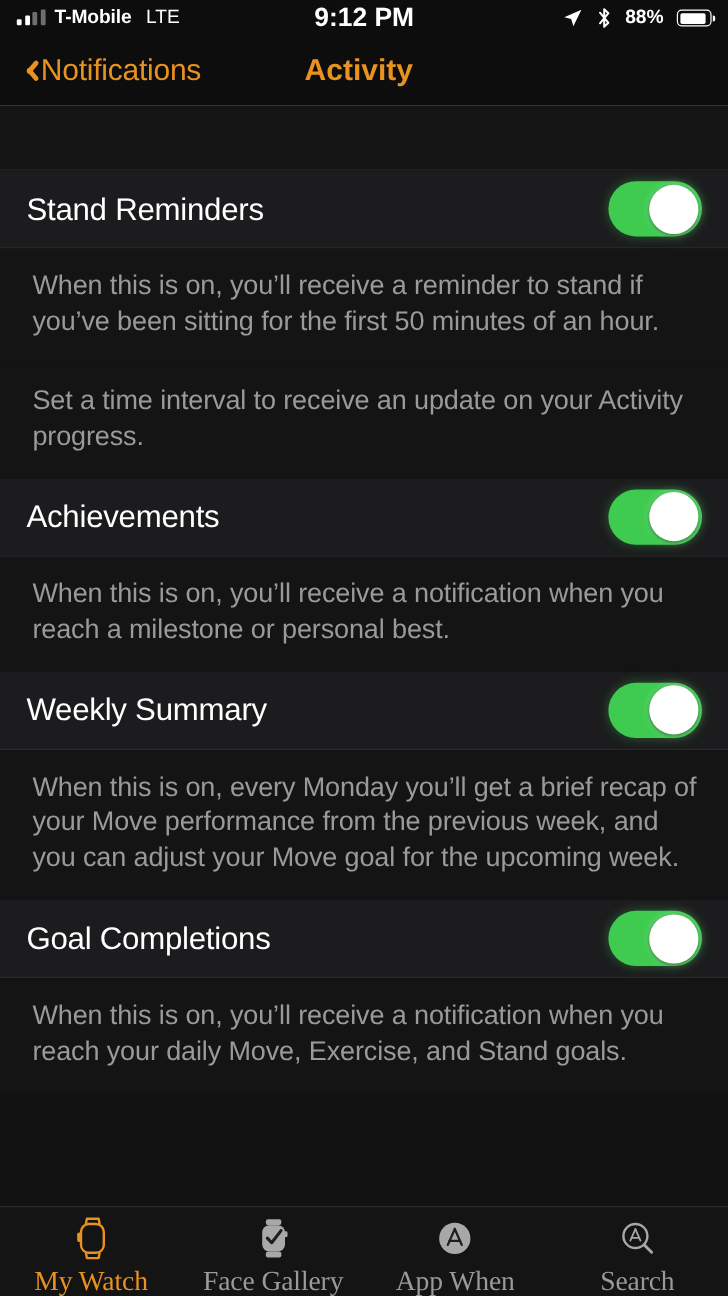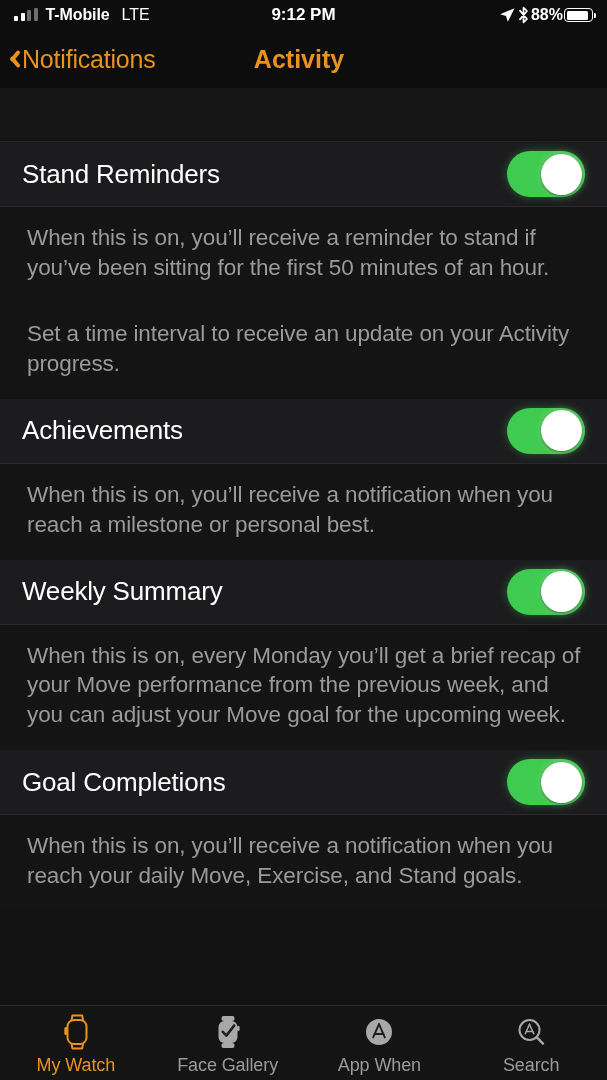--- a/index.html
+++ b/index.html
@@ -22,38 +22,38 @@
   .bars { display:flex; align-items:flex-end; gap:2.5px; height:12px; }
   .bars i { display:block; width:4px; border-radius:1px; background:#fff; }
   .bars i:nth-child(1){ height:5px; }
   .bars i:nth-child(2){ height:8px; }
   .bars i:nth-child(3){ height:11px; background:#6e6e6e; }
   .bars i:nth-child(4){ height:13px; background:#6e6e6e; }
   .carrier { font-size:16px; font-weight:bold; letter-spacing:-0.1px; }
   .lte { font-size:16px; font-weight:normal; margin-left:4px; }
   .sb-center {
     position:absolute; left:0; right:0; text-align:center;
-    font-size:17px; font-weight:bold; pointer-events:none;
-  }
-  .sb-right { margin-left:auto; display:flex; align-items:center; gap:1px;justify-content:center; }
+    font-size:22px; font-weight:bold; pointer-events:none;
+  }
+  .sb-right { margin-left:auto; display:flex; align-items:center; gap:11px;justify-content:center; }
   .batt-pct { font-size:16px; font-weight:bold; }
   .batt {
     width:29px; height:14px; border:1.6px solid #fff; border-radius:4px;
     position:relative; display:flex; align-items:center; padding:1.5px;
   }
   .batt::after{
     content:""; position:absolute; right:-4px; top:4px; width:2.5px; height:5px;
     background:#fff; border-radius:0 1.5px 1.5px 0;
   }
   .batt-fill { height:100%; width:88%; background:#fff; border-radius:1.5px; }
 
   
   .navbar {
     height:58px; flex:0 0 58px; background:#0d0d0d;
-    display:flex; align-items:center; position:relative; padding:0 5px;
+    display:flex; align-items:center; position:relative; padding:0 17px;
   }
   .back { display:flex; align-items:center; gap:4px; cursor:pointer; }
   .chev-back {
     width:13px; height:22px; flex:0 0 13px; position:relative;
   }
   .chev-back::before, .chev-back::after {
     content:""; position:absolute; left:4px; width:4px; height:13px;
     background:#e8921f; border-radius:2px;
   }
   .chev-back::before { top:0px; transform:rotate(40deg); transform-origin:bottom center; }
@@ -102,21 +102,21 @@
   }
 
   
   .tabbar {
     flex:0 0 75px; height:75px; background:#141415;
     border-top:1px solid #2a2a2c;
     display:flex; align-items:flex-start; padding-top:6px;
   }
   .tab { flex:1; display:flex; flex-direction:column; align-items:center; gap:3px; cursor:pointer; }
   .tab-icon { height:40px; display:flex; align-items:center; justify-content:center; }
-  .tab-label { font-size:18px; color:#9a9a9c; letter-spacing:-0.1px; }
+  .tab-label { font-size:23px; color:#9a9a9c; letter-spacing:-0.1px;font-family:Liberation Serif, serif; }
   .tab.active .tab-label { color:#e8921f; }
 </style>
 </head>
 <body>
 
 <div class="phone">
 
   <div class="statusbar">
     <div class="sb-left">
       <span class="bars">

